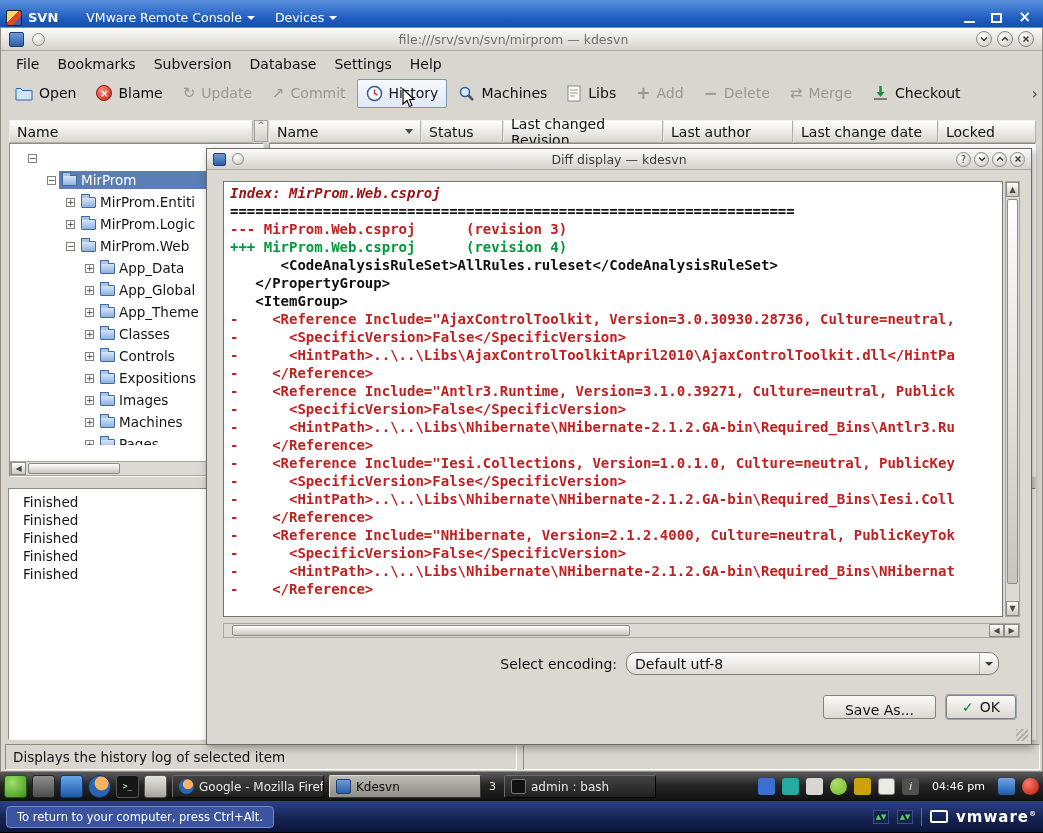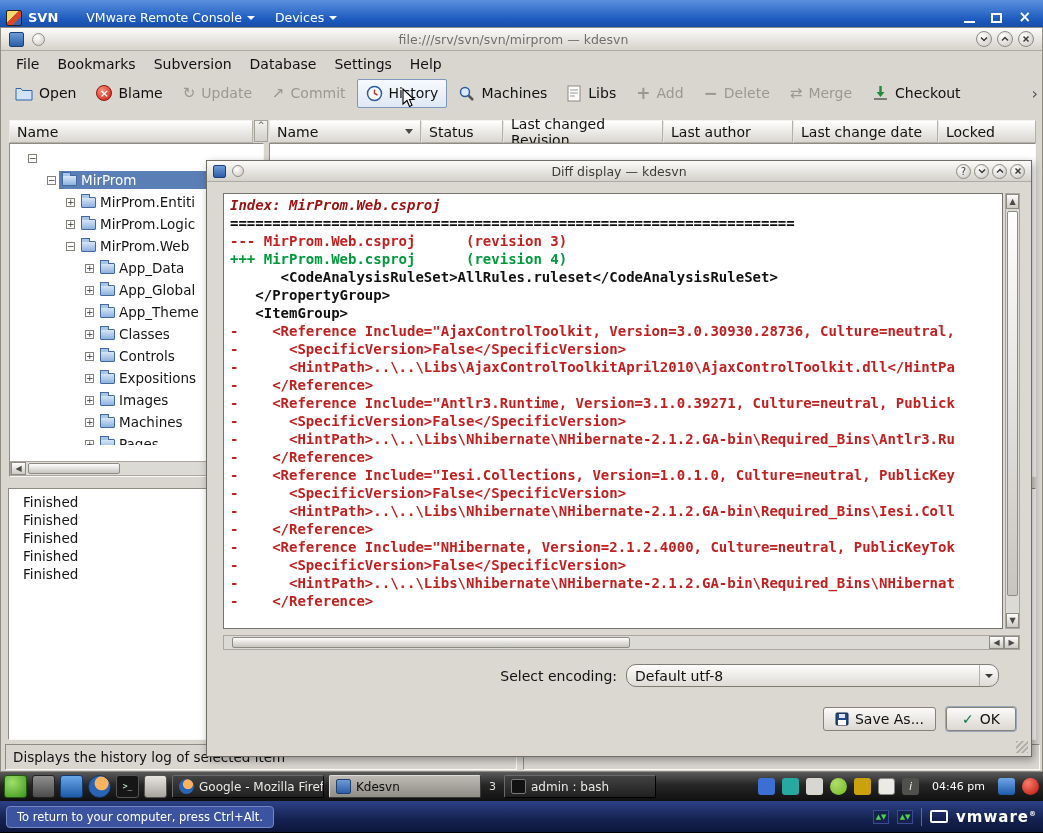--- a/index.html
+++ b/index.html
@@ -72,21 +72,21 @@
   .sthumb { position:absolute; background:linear-gradient(#fefefe,#c8c5be); border:1px solid #8e8b84; border-radius:2px; }
   .tree-hscroll { position:absolute; left:0; bottom:0; width:253px; }
 
   
   .statusbar { position:absolute; left:0; top:716px; width:1043px; height:26px; display:flex; gap:6px; padding:0 4px; }
   .status-box { border:1px solid; border-color:#8e8b84 #fbfaf8 #fbfaf8 #8e8b84; display:flex; align-items:center; padding:0 7px; font-size:13.5px; color:#111; }
   .status-box.b1 { width:512px; } .status-box.b2 { flex:1; }
 
   
   .dialog { position:absolute; left:206px; top:148px; width:826px; height:597px; background:#dbd8d2;
-    border:1px solid #6f6d66; box-shadow:2px 3px 8px rgba(0,0,0,.35); z-index:40;margin-top:12px; }
+    border:1px solid #6f6d66; box-shadow:2px 3px 8px rgba(0,0,0,.35); z-index:40; }
   .dlg-titlebar { height:21px; background:linear-gradient(#fcfbfa,#d4d1ca); border-bottom:1px solid #aeaba4; display:flex; align-items:center; padding:0 6px; position:relative; }
   .dlg-title { position:absolute; left:0; right:0; text-align:center; font-size:12.5px; color:#3e3d3a; }
   .dlg-icon { width:13px; height:13px; background:linear-gradient(#6f9bd6,#2c5ea6); border:1px solid #1c3f74; border-radius:2px; margin-right:6px; position:relative; z-index:2; }
   .dlg-btns { margin-left:auto; display:flex; gap:3px; position:relative; z-index:2; }
   .circle-btn.sm { width:15px; height:15px; font-size:10px; }
 
   .diff-area { position:absolute; left:16px; top:32px; width:780px; height:436px; background:#fff; border:1px solid #76746e;
     overflow:hidden; padding:2px 0 0 6px; font-family:"DejaVu Sans Mono",monospace; font-size:14px; font-weight:bold; line-height:18px; }
   .dl { white-space:pre; }
   .t-index { color:#9c1111; font-style:italic; }
@@ -101,21 +101,21 @@
   .dlg-vscroll .strack { flex:1; }
   .dlg-hscroll { position:absolute; left:16px; top:474px; width:797px; }
 
   .enc-label { position:absolute; left:280px; top:507px; width:130px; text-align:right; font-size:14px; color:#111; }
   .combo { position:absolute; left:419px; top:503px; width:373px; height:23px; background:linear-gradient(#fefdfc,#dedbd5);
     border:1px solid #7f7d76; border-radius:10px; display:flex; align-items:center; padding-left:8px; font-size:14px; color:#111; }
   .combo-arrow { margin-left:auto; width:19px; align-self:stretch; border-left:1px solid #b5b2ab; display:flex; align-items:center; justify-content:center; }
 
   .btn { position:absolute; height:24px; background:linear-gradient(#fcfbf9,#dbd7d1); border:1px solid #85827b; border-radius:3px;
     display:flex; align-items:center; justify-content:center; gap:6px; font-size:14px; color:#111; padding:0 8px; }
-  .btn-save { left:616px; top:546px; width:113px; }
+  .btn-save { left:616px; top:546px; width:113px;flex-direction:column; }
   .btn-ok { left:739px; top:546px; width:70px; box-shadow:0 0 0 1px #9aa7bb; }
   .check { color:#0c7a46; font-weight:bold; font-size:14px; }
   .grip { position:absolute; right:3px; bottom:3px; width:12px; height:12px;
     background:repeating-linear-gradient(135deg,#b5b2ab 0 2px,transparent 2px 4px); }
 
   
   .taskbar { position:absolute; left:0; top:772px; width:1043px; height:29px;
     background:linear-gradient(#5a5a5a,#262626 45%,#101010); display:flex; align-items:center; padding:0 4px; gap:5px; }
   .launcher { width:23px; height:23px; border-radius:3px; flex:0 0 23px; }
   .ic-kmenu { background:radial-gradient(circle at 35% 30%,#9fe06a,#3f9420); border:1px solid #1f5c0e; }

